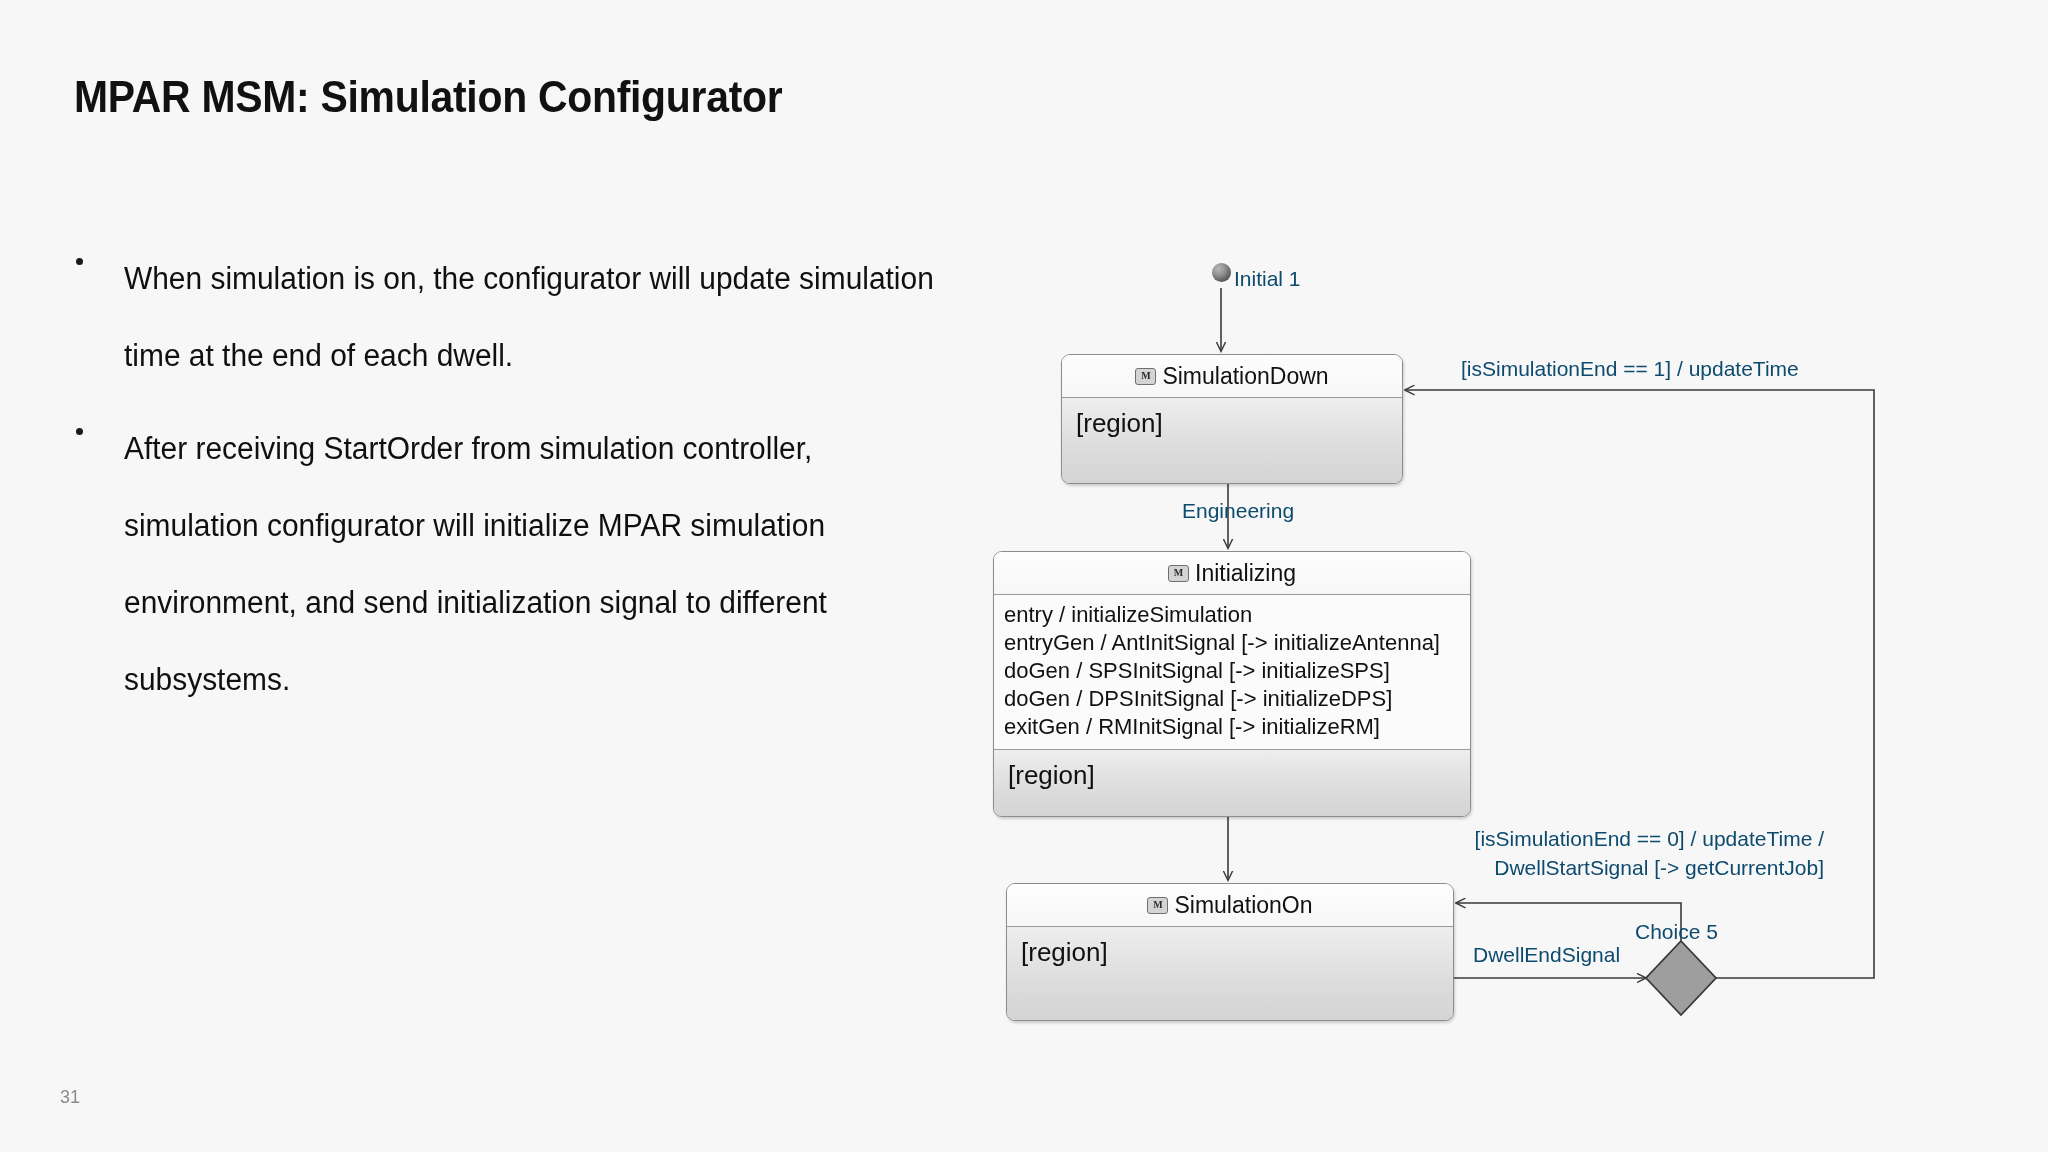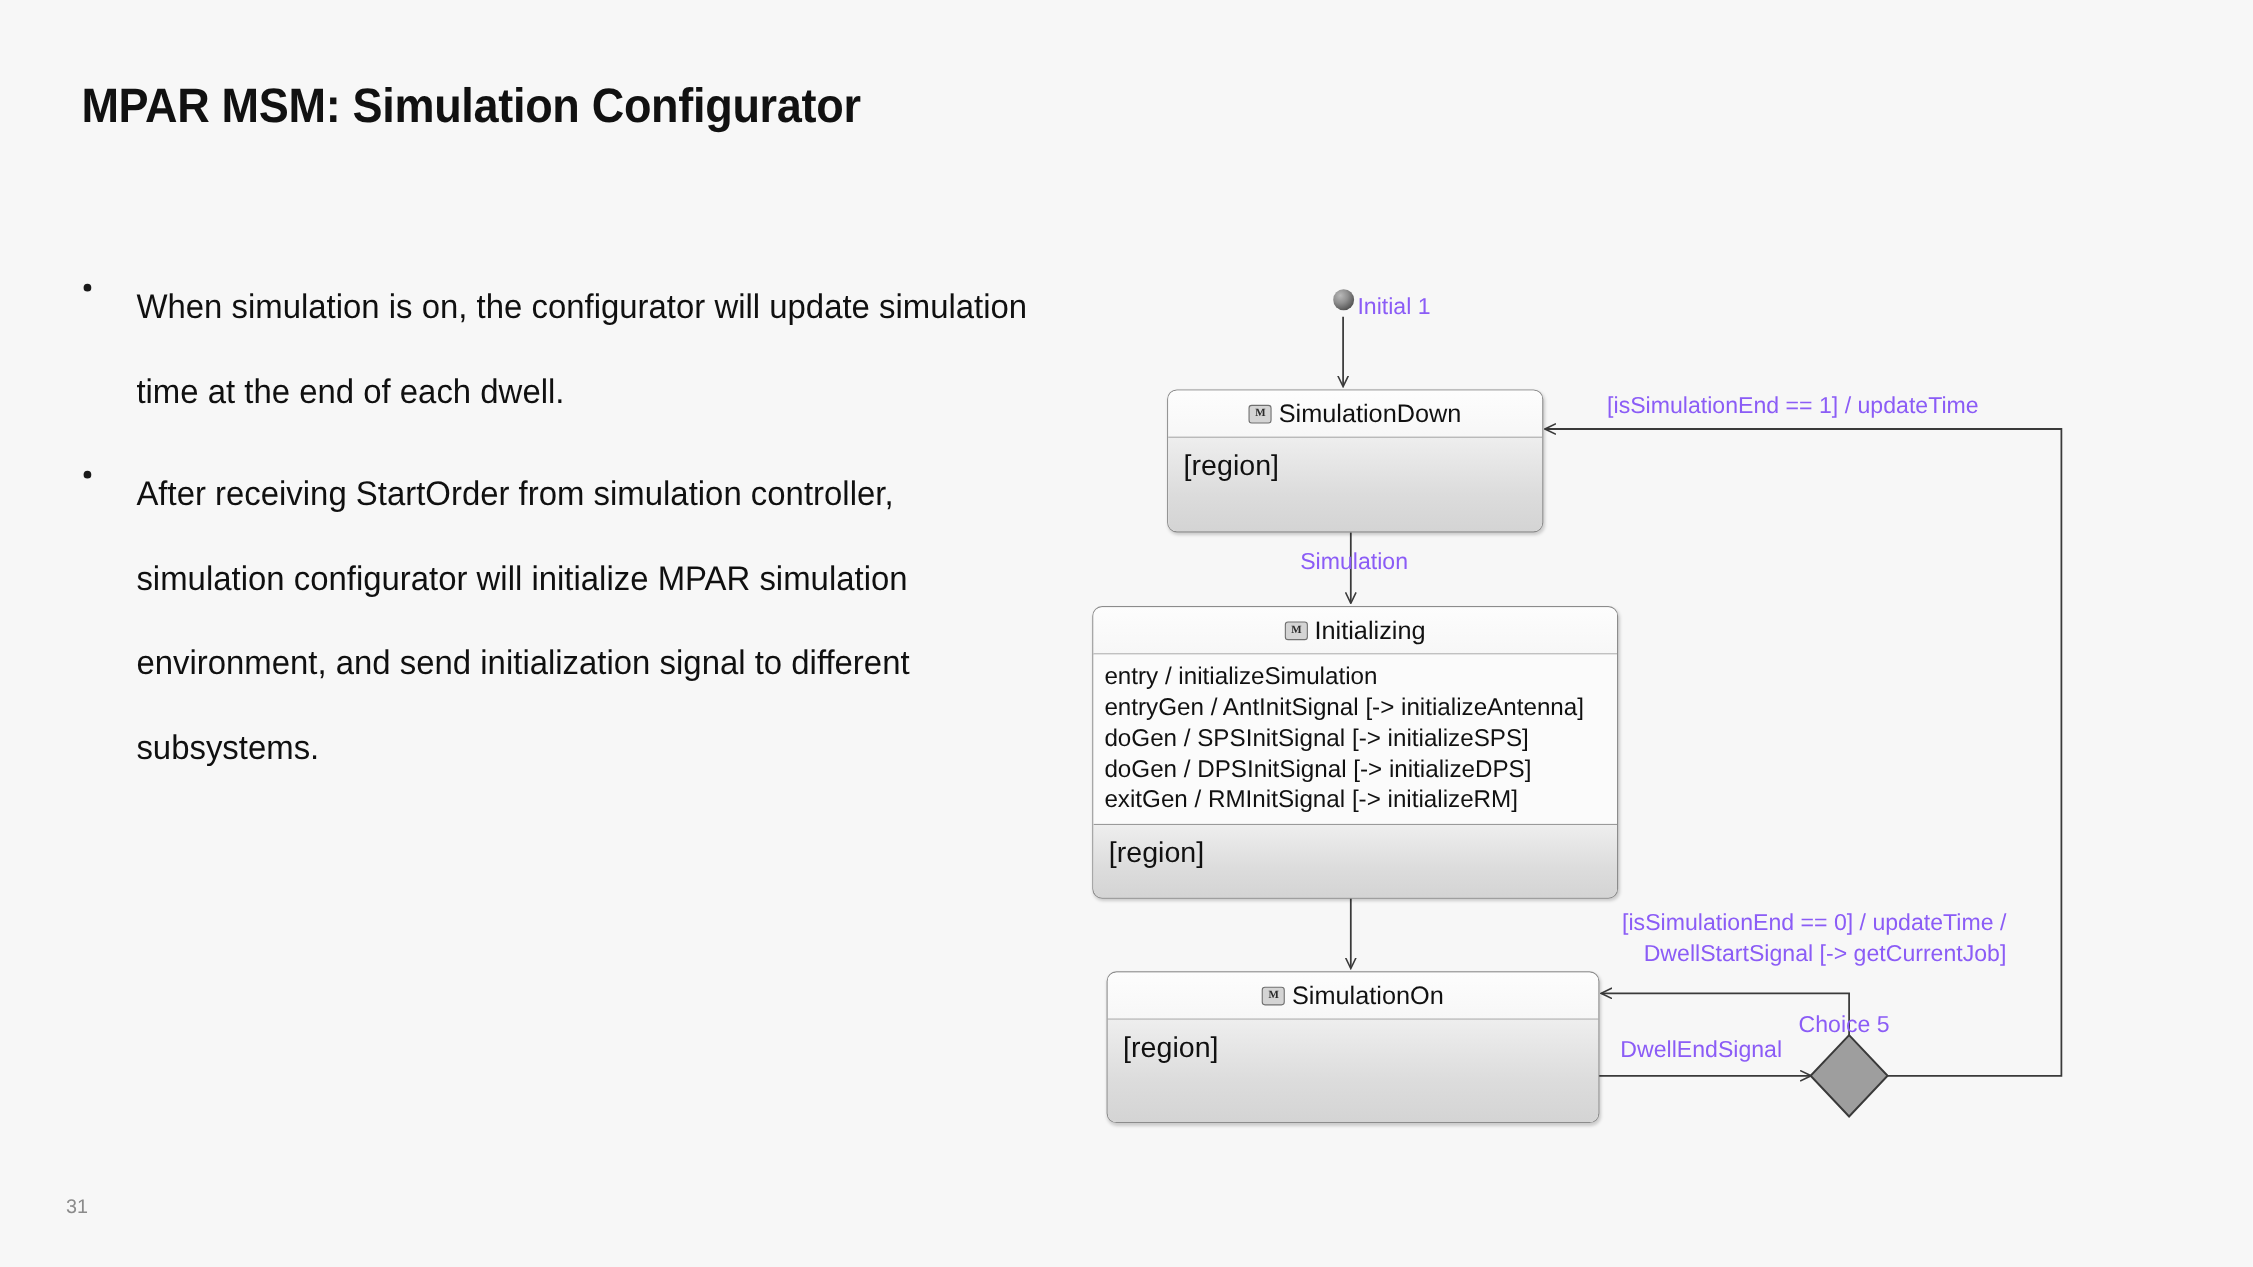--- a/index.html
+++ b/index.html
@@ -150,21 +150,21 @@
     font-size: 26px;
     color: #111;
     flex: 1;
   }
   .state.with-region { display: flex; flex-direction: column; }
 
   
   .tlabel {
     position: absolute;
     font-size: 21px;
-    color: #8b5cf6;
+    color: #0c4a6e;
     white-space: nowrap;
     line-height: 29px;
   }
   .tlabel.center { text-align: right; }
 
   .initial-node {
     position: absolute;
     width: 19px; height: 19px;
     border-radius: 50%;
     background: radial-gradient(circle at 34% 30%, #b9b9b9 0%, #8f8f8f 38%, #565656 75%, #3b3b3b 100%);
@@ -220,21 +220,21 @@
     <div class="tlabel" style="left:1234px; top:264px;">Initial 1</div>
 
     <div class="state with-region" style="left:1061px; top:354px; width:342px; height:130px;">
       <div class="hdr">
         <span class="m-badge">M</span>
         <span>SimulationDown</span>
       </div>
       <div class="region">[region]</div>
     </div>
 
-    <div class="tlabel" style="left:1182px; top:496px;">Simulation</div>
+    <div class="tlabel" style="left:1182px; top:496px;">Engineering</div>
 
     <div class="state with-region" style="left:993px; top:551px; width:478px; height:266px;">
       <div class="hdr">
         <span class="m-badge">M</span>
         <span>Initializing</span>
       </div>
       <div class="actions">
         <div>entry / initializeSimulation</div>
         <div>entryGen / AntInitSignal [-&gt; initializeAntenna]</div>
         <div>doGen / SPSInitSignal [-&gt; initializeSPS]</div>

